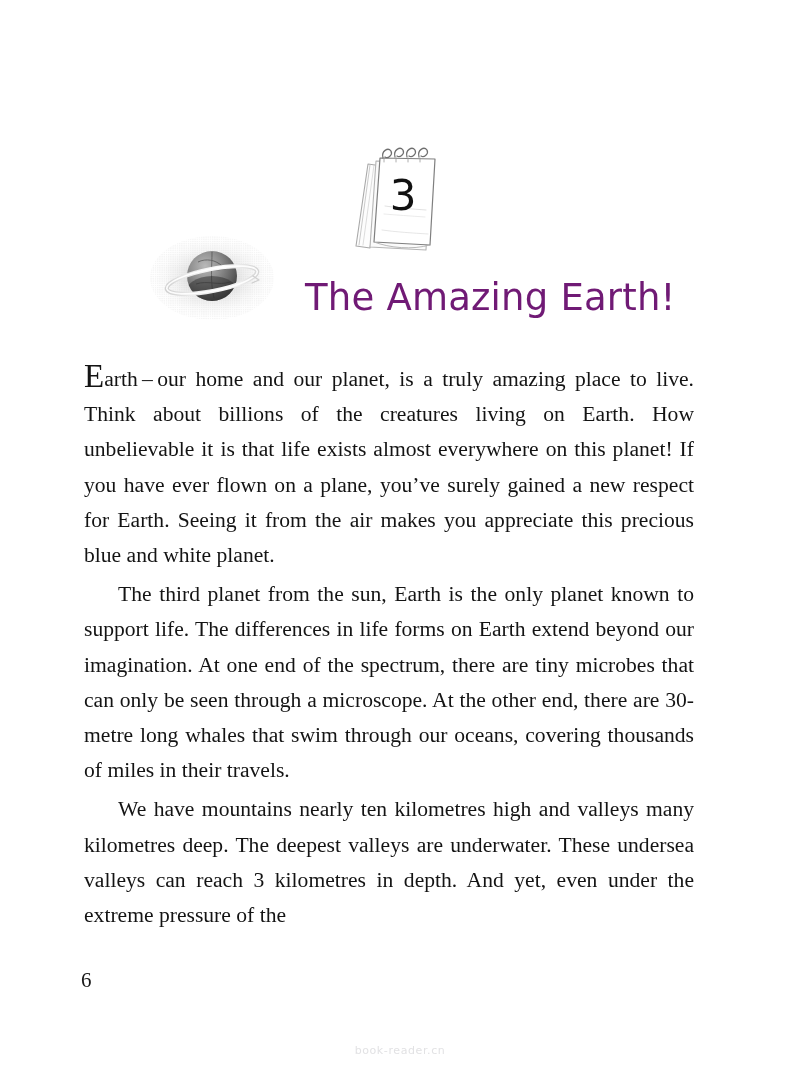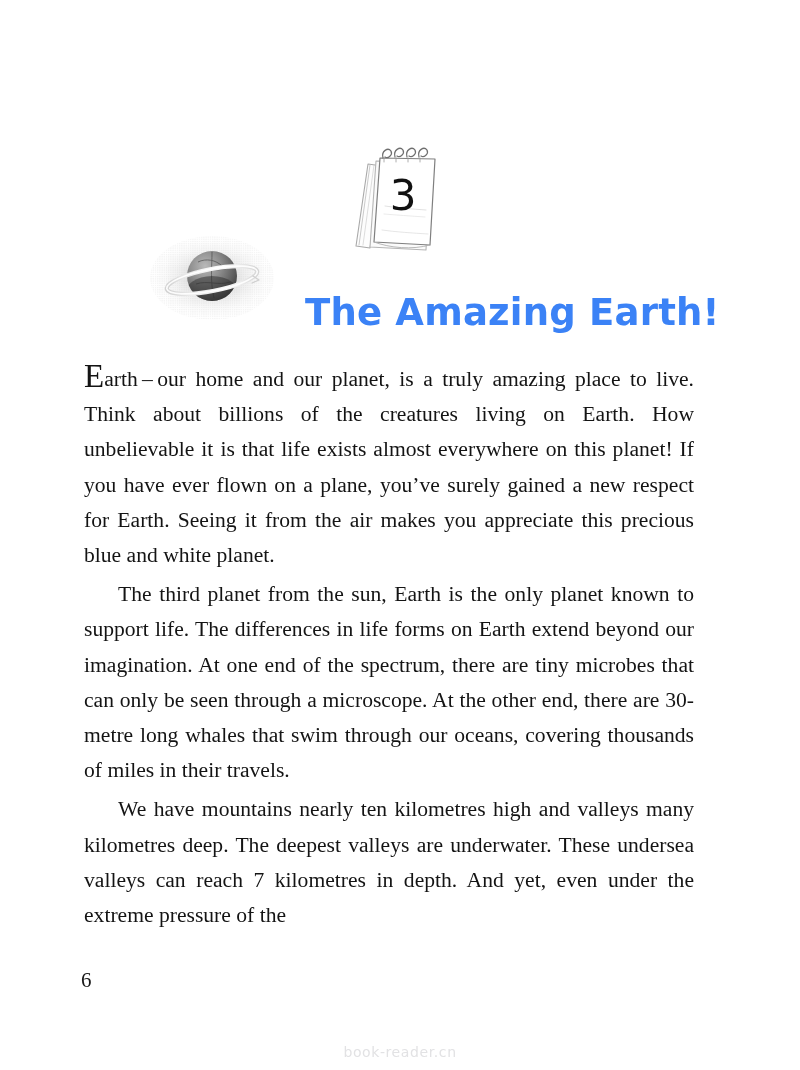--- a/index.html
+++ b/index.html
@@ -40,26 +40,26 @@
     top: 232px;
     width: 150px;
     height: 92px;
   }
   .globe-wrap svg { display: block; }
 
   
   .chapter-title {
     position: absolute;
     left: 305px;
-    top: 268px;
+    top: 253px;
     font-family: "DejaVu Sans", "Liberation Sans", sans-serif;
     font-size: 37px;
-    font-weight: 700;
+    font-weight: 400;
     letter-spacing: 0.2px;
-    color: #3b82f6;
+    color: #701a75;
     line-height: 1.1;
     white-space: nowrap;
   }
 
   
   .body-text {
     position: absolute;
     left: 80px;
     top: 358px;
     width: 618px;
@@ -96,21 +96,21 @@
   }
 
   
   .watermark {
     position: absolute;
     left: 0;
     right: 0;
     top: 1044px;
     text-align: center;
     font-family: "DejaVu Sans", "Liberation Sans", sans-serif;
-    font-size: 14px;
+    font-size: 11px;
     letter-spacing: 0.6px;
     color: #e2e2e4;
     user-select: none;
   }
 </style>
 </head>
 <body>
 
 <div class="page">
 
@@ -207,20 +207,20 @@
 
       <path d="M107,44 L113,48 L106,51" fill="none" stroke="#d0d0d0" stroke-width="1.3" stroke-linecap="round" stroke-linejoin="round"></path>
     </svg>
   </div>
 
   <h1 class="chapter-title">The Amazing Earth!</h1>
 
   <div class="body-text">
     <p class="first"><span class="initial-cap">E</span><span>arth – our home and our planet, is a truly amazing place to live. Think about billions of the creatures living on Earth. How unbelievable it is that life exists almost everywhere on this planet! If you have ever flown on a plane, you’ve surely gained a new respect for Earth. Seeing it from the air makes you appreciate this precious blue and white planet.</span></p>
     <p><span>The third planet from the sun, Earth is the only planet known to support life. The differences in life forms on Earth extend beyond our imagination. At one end of the spectrum, there are tiny microbes that can only be seen through a microscope. At the other end, there are 30-metre long whales that swim through our oceans, covering thousands of miles in their travels.</span></p>
-    <p><span>We have mountains nearly ten kilometres high and valleys many kilometres deep. The deepest valleys are underwater. These undersea valleys can reach 7 kilometres in depth. And yet, even under the extreme pressure of the</span></p>
+    <p><span>We have mountains nearly ten kilometres high and valleys many kilometres deep. The deepest valleys are underwater. These undersea valleys can reach 3 kilometres in depth. And yet, even under the extreme pressure of the</span></p>
   </div>
 
   <div class="page-number">6</div>
 
   <div class="watermark">book-reader.cn</div>
 
 </div>
 
 </body></html>

